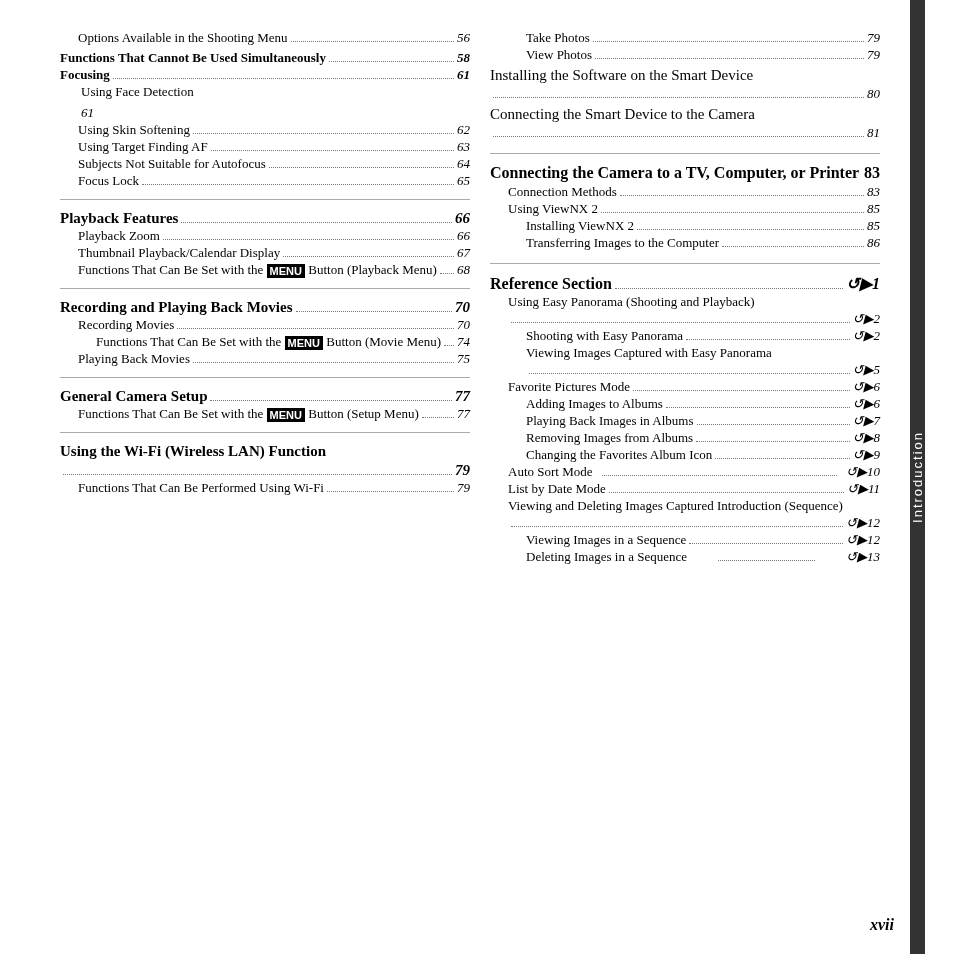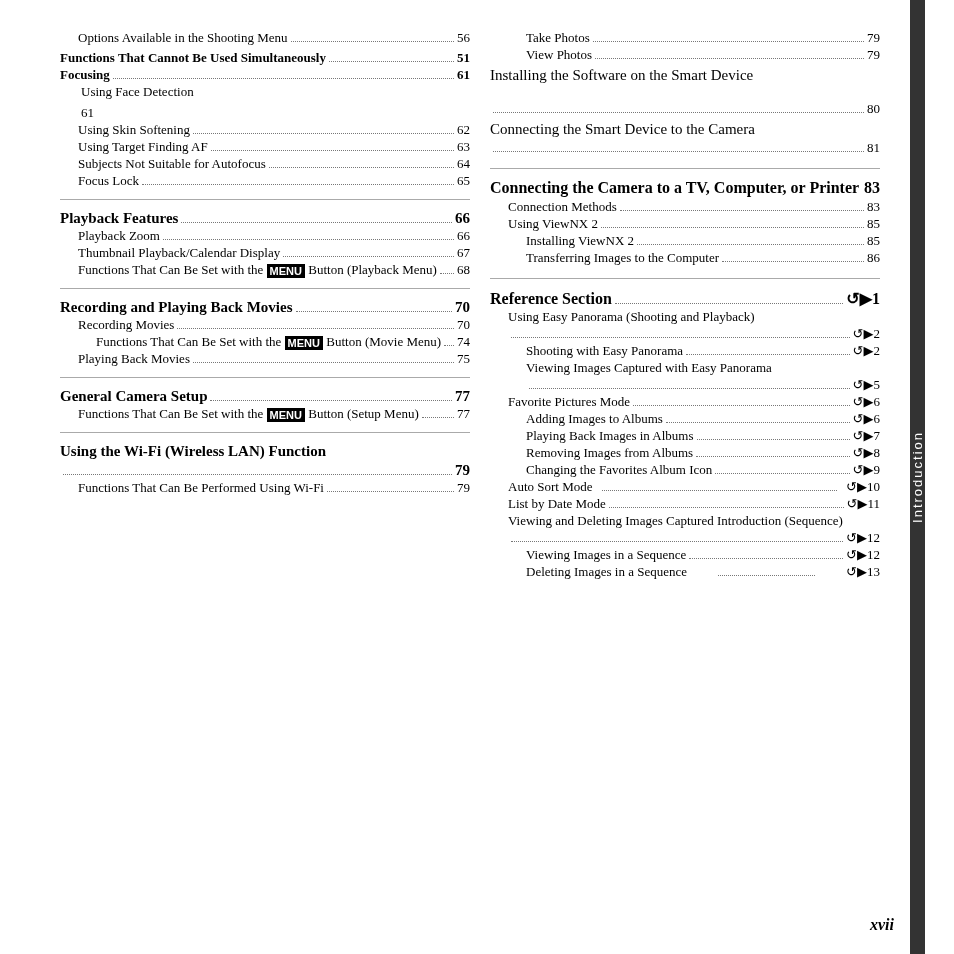--- a/index.html
+++ b/index.html
@@ -93,20 +93,21 @@
     .toc-fill {
       flex: 1;
       overflow: hidden;
       padding-bottom: 2px;
       border-bottom: 1px dotted #777;
       margin: 0 3px 2px 3px;
     }
 
     .toc-num {
       white-space: nowrap;
+      font-style: italic;
     }
 
     .bold { font-weight: bold; text-align: center; }
     .large { font-size: 15px; }
     .xl { font-size: 16px; }
   </style>
 </head>
 <body>
 
 <div class="page-container">
@@ -117,21 +118,21 @@
       <div class="toc-row" style="padding-left:18px;">
         <span class="toc-label">Options Available in the Shooting Menu</span>
         <span class="toc-fill"></span>
         <span class="toc-num">56</span>
       </div>
 
       <div style="margin-top:4px;">
         <div class="toc-row">
           <span class="toc-label bold">Functions That Cannot Be Used Simultaneously</span>
           <span class="toc-fill"></span>
-          <span class="toc-num bold">51</span>
+          <span class="toc-num bold">58</span>
         </div>
         <div class="toc-row">
           <span class="toc-label bold">Focusing</span>
           <span class="toc-fill"></span>
           <span class="toc-num bold">61</span>
         </div>
         <div class="toc-row" style="padding-left:18px;flex-direction:column;">
           <span class="toc-label">Using Face Detection</span>
           <span class="toc-fill"></span>
           <span class="toc-num">61</span>
@@ -258,21 +259,21 @@
           <span class="toc-num">79</span>
         </div>
         <div class="toc-row">
           <span class="toc-label">View Photos</span>
           <span class="toc-fill"></span>
           <span class="toc-num">79</span>
         </div>
       </div>
 
       <div style="margin-top:4px;">
-        <div style="margin-bottom:17px;">
+        <div style="margin-bottom:2px;">
           <span class="large">Installing the Software on the Smart Device</span>
         </div>
         <div class="toc-row">
           <span class="toc-fill" style="min-width:200px;"></span>
           <span class="toc-num">80</span>
         </div>
       </div>
 
       <div style="margin-top:4px;">
         <div style="margin-bottom:2px;">

